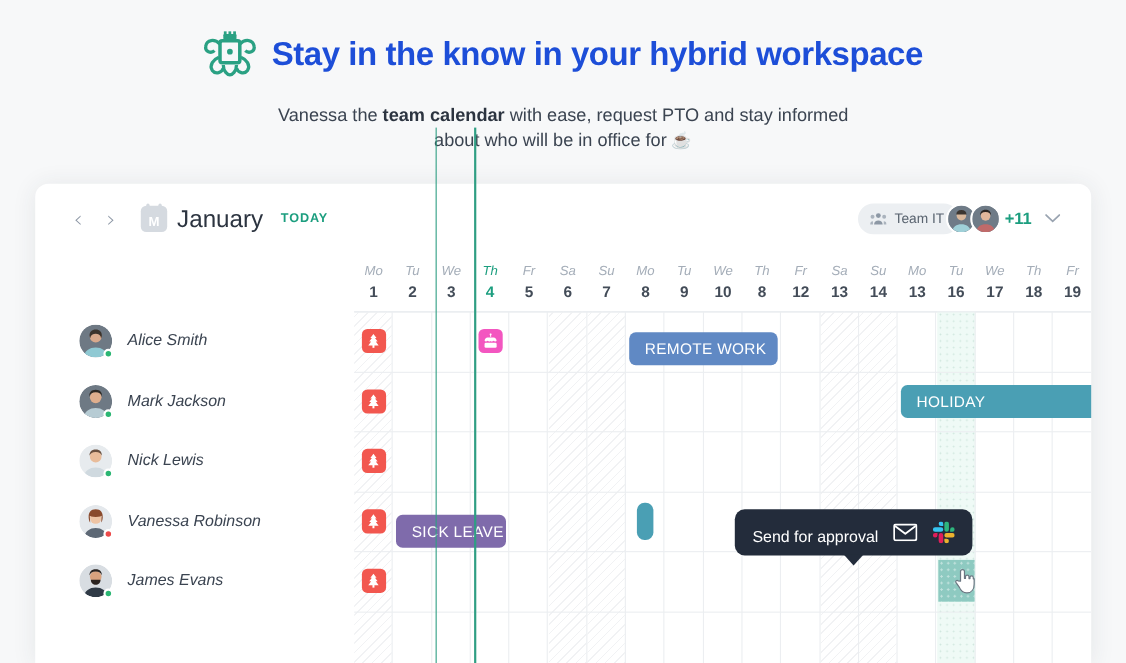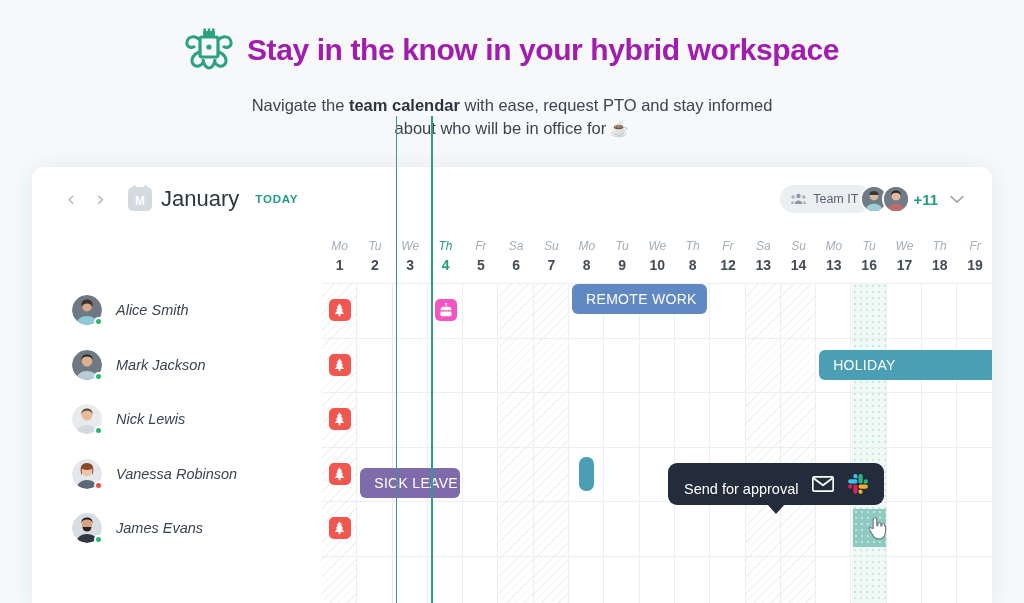--- a/index.html
+++ b/index.html
@@ -21,21 +21,21 @@
   .hero-title-row {
     display: flex;
     align-items: center;
     justify-content: center;
     gap: 14px;
   }
   .brand-crest { width: 48px; height: 44px; display: block; }
   .hero-title {
     font-size: 30px;
     font-weight: bold;
-    color: #a21caf;
+    color: #1d4ed8;
     letter-spacing: -0.4px;
     white-space: nowrap;
   }
   .hero-sub {
     margin-top: 22px;
     font-size: 16.5px;
     line-height: 23px;
     color: #3b4451;
     font-weight: 400;
   }
@@ -345,21 +345,21 @@
         <path d="M14 24c-5 2-9 7-6 12 3 4 9 2 10-2" fill="none" stroke="#2aa183" stroke-width="3"></path>
         <path d="M34 24c5 2 9 7 6 12-3 4-9 2-10-2" fill="none" stroke="#2aa183" stroke-width="3"></path>
         <path d="M18 31c0 6 4 9 6 9s6-3 6-9" fill="none" stroke="#2aa183" stroke-width="3"></path>
         <circle cx="24" cy="19" r="2.6"></circle>
       </g>
     </svg>
     <div class="hero-title">Stay in the know in your hybrid workspace</div>
   </div>
   <div class="hero-sub">
     <div>
-      <span>Navigate the </span><b>team calendar</b><span> with ease, request PTO and stay informed</span>
+      <span>Vanessa the </span><b>team calendar</b><span> with ease, request PTO and stay informed</span>
     </div>
     <div>
       <span>about who will be in office for </span><span class="coffee-glyph">☕</span>
     </div>
   </div>
 </div>
 
 <div class="card">
 
   <div class="toolbar">
@@ -650,21 +650,21 @@
             <path d="M6.5 0.6L9.3 4.3H7.9l2.4 3.2H8.6l2.6 3.5H1.8l2.6-3.5H2.7l2.4-3.2H3.7z" fill="#fff"></path>
             <rect x="5.6" y="10.6" width="1.8" height="2.6" fill="#fff"></rect>
           </svg>
         </div>
         <div class="badge-icon xmas" style="left: 6.65px; top: 234.25px;">
           <svg width="13" height="14" viewBox="0 0 13 14">
             <path d="M6.5 0.6L9.3 4.3H7.9l2.4 3.2H8.6l2.6 3.5H1.8l2.6-3.5H2.7l2.4-3.2H3.7z" fill="#fff"></path>
             <rect x="5.6" y="10.6" width="1.8" height="2.6" fill="#fff"></rect>
           </svg>
         </div>
-        <div class="ev remote" style="left: 250.1px; width: 135.2px; top: 1px;">
+        <div class="ev remote" style="left: 250.1px; width: 135.2px; top: 19px;">
           <span>REMOTE WORK</span>
         </div>
         <div class="ev holiday" style="left: 497.2px; width: 205.8px; top: 66.75px;">
           <span>HOLIDAY</span>
         </div>
         <div class="ev sick" style="left: 38.3px; width: 99.9px; top: 175.75px;">
           <span>SICK LEAVE</span>
         </div>
         <div class="ev pill" style="left: 257.1px; width: 15.3px; height: 34px; border-radius: 7px; top: 173.75px;"></div>
       </div>

